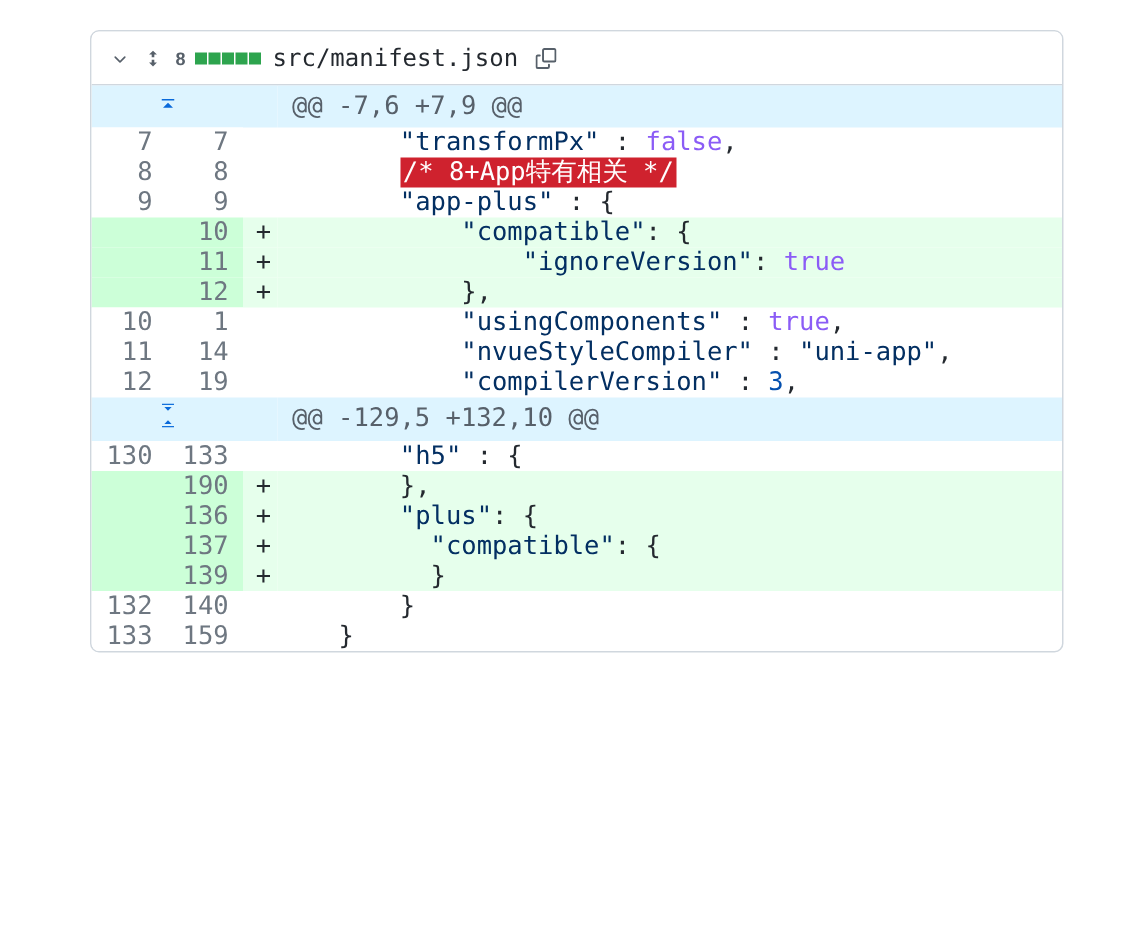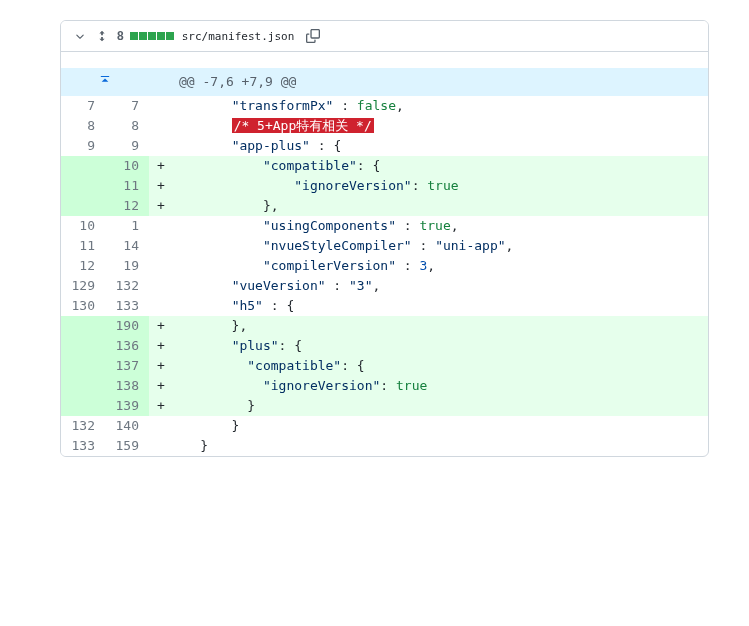--- a/index.html
+++ b/index.html
@@ -52,35 +52,34 @@
     display: inline-flex;
     gap: 1px;
   }
   .diffstat-block {
     width: 8px;
     height: 8px;
     background: #2da44e;
   }
   .file-path {
     font-family: ui-monospace, SFMono-Regular, "SF Mono", Menlo, Consolas, monospace;
-    font-size: 11px;
+    font-size: 16px;
   }
   .copy-btn {
     margin-left: 4px;
     color: #57606a;
     cursor: pointer;
     display: inline-flex;
   }
   table.diff {
     width: 100%;
     border-collapse: collapse;
     font-family: ui-monospace, SFMono-Regular, "SF Mono", Menlo, Consolas, monospace;
-    font-size: 13px;
+    font-size: 17px;
     line-height: 20px;
-    margin-top: 16px;
   }
   td.num {
     width: 44px;
     min-width: 44px;
     text-align: right;
     padding: 0 10px;
     color: #6e7781;
     background: #ffffff;
     user-select: none;
     vertical-align: top;
@@ -124,21 +123,21 @@
     color: #0969da;
     width: 100%;
     cursor: pointer;
   }
   .hl-red {
     background: #cf222e;
     color: #ffffff;
     padding: 0 2px;
   }
   .tok-str { color: #032f62; }
-  .tok-bool { color: #15803d; }
+  .tok-bool { color: #8b5cf6; }
   .tok-num { color: #0550ae; }
 </style>
 </head>
 <body>
 
 <div class="diff-container">
 
   <div class="file-header">
     <span class="icon-btn chevron">
       <svg width="12" height="12" viewBox="0 0 16 16" fill="currentColor">
@@ -188,21 +187,21 @@
       <tr>
           <td class="num">7</td>
           <td class="num">7</td>
           <td class="marker"> </td>
           <td class="code">        <span class="tok-str">"transformPx"</span> : <span class="tok-bool">false</span>,</td>
         </tr>
       <tr>
           <td class="num">8</td>
           <td class="num">8</td>
           <td class="marker"> </td>
-          <td class="code">        <span class="hl-red">/* 5+App特有相关 */</span></td>
+          <td class="code">        <span class="hl-red">/* 8+App特有相关 */</span></td>
         </tr>
       <tr>
           <td class="num">9</td>
           <td class="num">9</td>
           <td class="marker"> </td>
           <td class="code">        <span class="tok-str">"app-plus"</span> : {</td>
         </tr>
       <tr class="addition">
           <td class="num add"></td>
           <td class="num add">10</td>
@@ -233,27 +232,35 @@
           <td class="marker"> </td>
           <td class="code">            <span class="tok-str">"nvueStyleCompiler"</span> : <span class="tok-str">"uni-app"</span>,</td>
         </tr>
       <tr>
           <td class="num">12</td>
           <td class="num">19</td>
           <td class="marker"> </td>
           <td class="code">            <span class="tok-str">"compilerVersion"</span> : <span class="tok-num">3</span>,</td>
         </tr>
 
-
-      <tr>
-          <td class="num">129</td>
-          <td class="num">132</td>
-          <td class="marker"> </td>
-          <td class="code">        <span class="tok-str">"vueVersion"</span> : <span class="tok-str">"3"</span>,</td>
-        </tr>
+      <tr class="hunk">
+        <td class="num" colspan="2">
+          <span class="expand-icon">
+            <svg width="14" height="16" viewBox="0 0 16 20" fill="currentColor">
+              <rect x="3" y="0" width="10" height="1.2"></rect>
+                <path d="M8 6L5 3h6L8 6z"></path>
+              <path d="M8 14l3 3H5l3-3z"></path>
+                <rect x="3" y="18.8" width="10" height="1.2"></rect>
+            </svg>
+          </span>
+        </td>
+        <td class="marker"></td>
+        <td class="code">@@ -129,5 +132,10 @@</td>
+      </tr>
+
       <tr>
           <td class="num">130</td>
           <td class="num">133</td>
           <td class="marker"> </td>
           <td class="code">        <span class="tok-str">"h5"</span> : {</td>
         </tr>
       <tr class="addition">
           <td class="num add"></td>
           <td class="num add">190</td>
           <td class="marker">+</td>
@@ -263,26 +270,20 @@
           <td class="num add"></td>
           <td class="num add">136</td>
           <td class="marker">+</td>
           <td class="code">        <span class="tok-str">"plus"</span>: {</td>
         </tr>
       <tr class="addition">
           <td class="num add"></td>
           <td class="num add">137</td>
           <td class="marker">+</td>
           <td class="code">          <span class="tok-str">"compatible"</span>: {</td>
-        </tr>
-      <tr class="addition">
-          <td class="num add"></td>
-          <td class="num add">138</td>
-          <td class="marker">+</td>
-          <td class="code">            <span class="tok-str">"ignoreVersion"</span>: <span class="tok-bool">true</span></td>
         </tr>
       <tr class="addition">
           <td class="num add"></td>
           <td class="num add">139</td>
           <td class="marker">+</td>
           <td class="code">          }</td>
         </tr>
       <tr>
           <td class="num">132</td>
           <td class="num">140</td>

